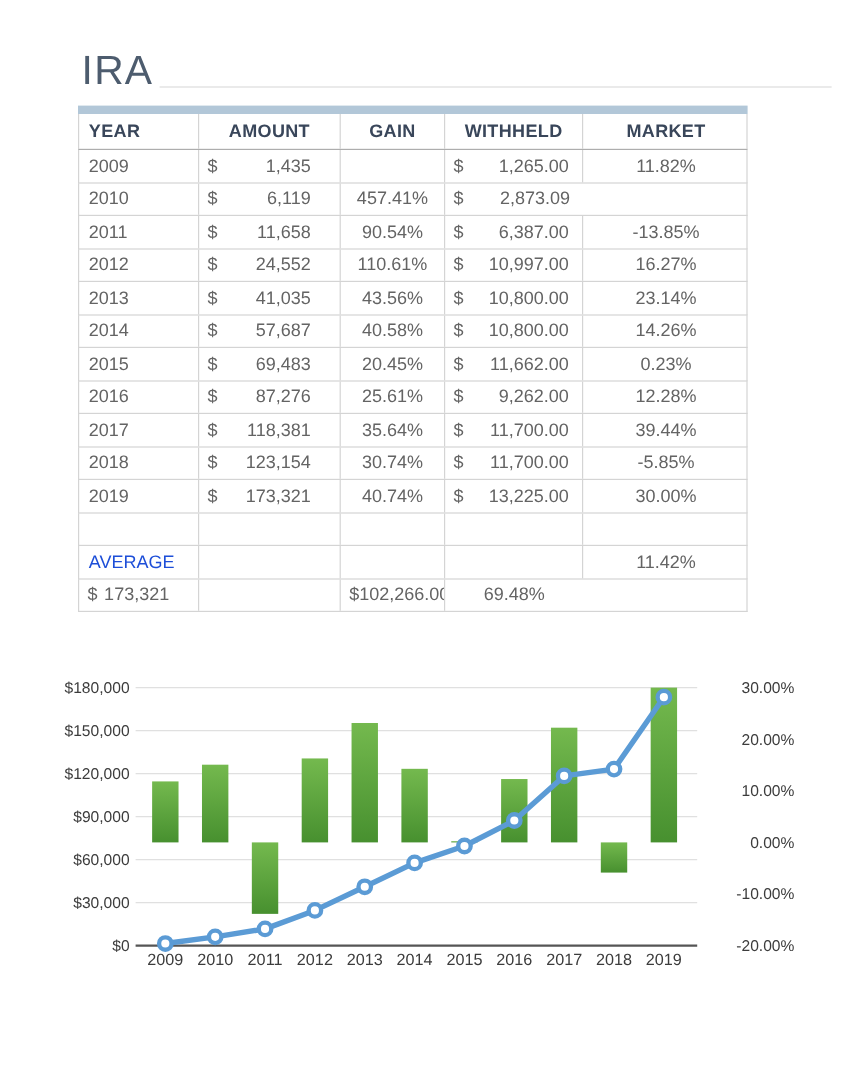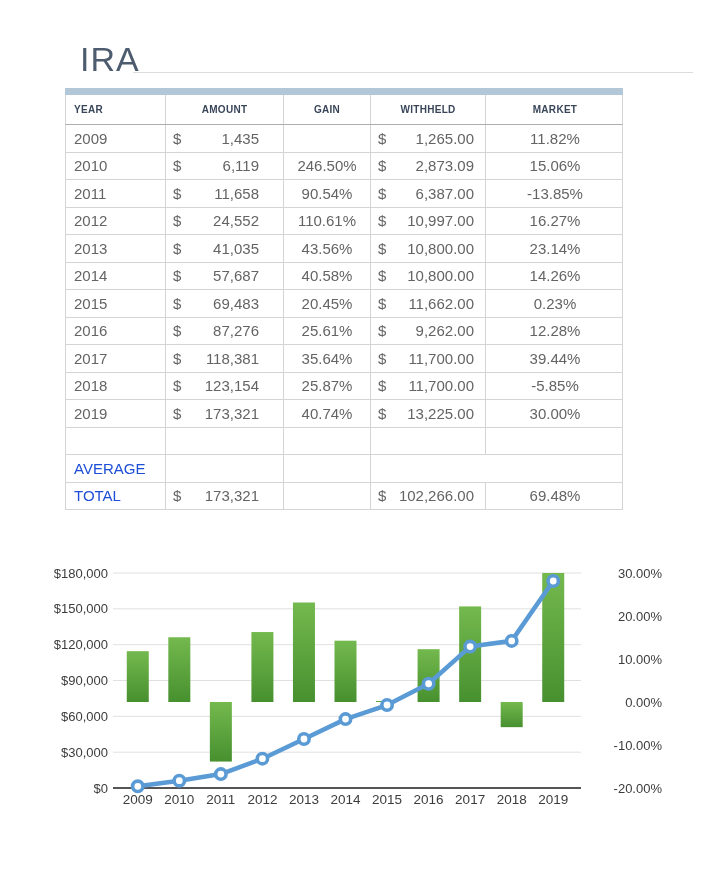--- a/index.html
+++ b/index.html
@@ -2,40 +2,40 @@
 <html><head>
 <meta charset="utf-8">
 <style>
   html,body{margin:0;padding:0;background:#ffffff;}
   .page{
     position:relative;width:720px;height:889px;background:#ffffff;overflow:hidden;
     font-family:"Liberation Sans", sans-serif;
   }
   
   .title{
-    position:absolute;left:80px;top:40px;margin:0;
+    position:absolute;left:68px;top:40px;margin:0;
     font-size:34px;font-weight:400;letter-spacing:1px;color:#4d5c6e;
   }
   .title-rule{
     position:absolute;left:133px;top:72px;width:560px;height:1px;background:#dcdcdc;
   }
   
   .tablewrap{
     position:absolute;left:65px;top:88px;width:558px;
     font-size:15px;color:#646464;
   }
   .accent{height:7px;background:#b2c7d8;}
   .tr{
     display:grid;grid-template-columns:100px 118px 87px 115px 138px;
     border-left:1px solid #d4d4d4;border-right:1px solid #d4d4d4;
     border-bottom:1px solid #d4d4d4;box-sizing:border-box;
   }
   .thead-row{height:30px;border-bottom:1px solid #adadad;}
   .thead-row .td{
-    font-weight:bold;color:#39465a;font-size:10px;letter-spacing:.3px;
+    font-weight:bold;color:#39465a;font-size:15px;letter-spacing:.3px;
   }
   .data-row{height:27.5px;}
   .summary-row{height:27.5px;}
   .summary-row .c-year{font-weight:normal;color:#1d4ed8;}
   .td{
     display:flex;align-items:center;box-sizing:border-box;
     border-right:1px solid #d4d4d4;overflow:hidden;white-space:nowrap;
   }
   .td:last-child{border-right:none;}
   .c-year{justify-content:flex-start;padding-left:8px;}
@@ -79,26 +79,25 @@
             <span>1,265.00</span>
           </div>
           <div class="td c-center">11.82%</div>
         </div>
         <div class="tr data-row">
           <div class="td c-year">2010</div>
           <div class="td c-money amt">
             <span>$</span>
             <span>6,119</span>
           </div>
-          <div class="td c-center">246.50%</div>
+          <div class="td c-center">457.41%</div>
           <div class="td c-money wh">
             <span>$</span>
             <span>2,873.09</span>
           </div>
-          <div class="td c-center">15.06%</div>
         </div>
         <div class="tr data-row">
           <div class="td c-year">2011</div>
           <div class="td c-money amt">
             <span>$</span>
             <span>11,658</span>
           </div>
           <div class="td c-center">90.54%</div>
           <div class="td c-money wh">
             <span>$</span>
@@ -183,21 +182,21 @@
             <span>11,700.00</span>
           </div>
           <div class="td c-center">39.44%</div>
         </div>
         <div class="tr data-row">
           <div class="td c-year">2018</div>
           <div class="td c-money amt">
             <span>$</span>
             <span>123,154</span>
           </div>
-          <div class="td c-center">25.87%</div>
+          <div class="td c-center">30.74%</div>
           <div class="td c-money wh">
             <span>$</span>
             <span>11,700.00</span>
           </div>
           <div class="td c-center">-5.85%</div>
         </div>
         <div class="tr data-row">
           <div class="td c-year">2019</div>
           <div class="td c-money amt">
             <span>$</span>
@@ -231,23 +230,23 @@
           <div class="td c-year">AVERAGE</div>
           <div class="td c-money amt">
             <span></span>
             <span></span>
           </div>
           <div class="td c-center"></div>
           <div class="td c-money wh">
             <span></span>
             <span></span>
           </div>
+          <div class="td c-center">11.42%</div>
         </div>
         <div class="tr summary-row">
-          <div class="td c-year">TOTAL</div>
           <div class="td c-money amt">
             <span>$</span>
             <span>173,321</span>
           </div>
           <div class="td c-center"></div>
           <div class="td c-money wh">
             <span>$</span>
             <span>102,266.00</span>
           </div>
           <div class="td c-center">69.48%</div>

